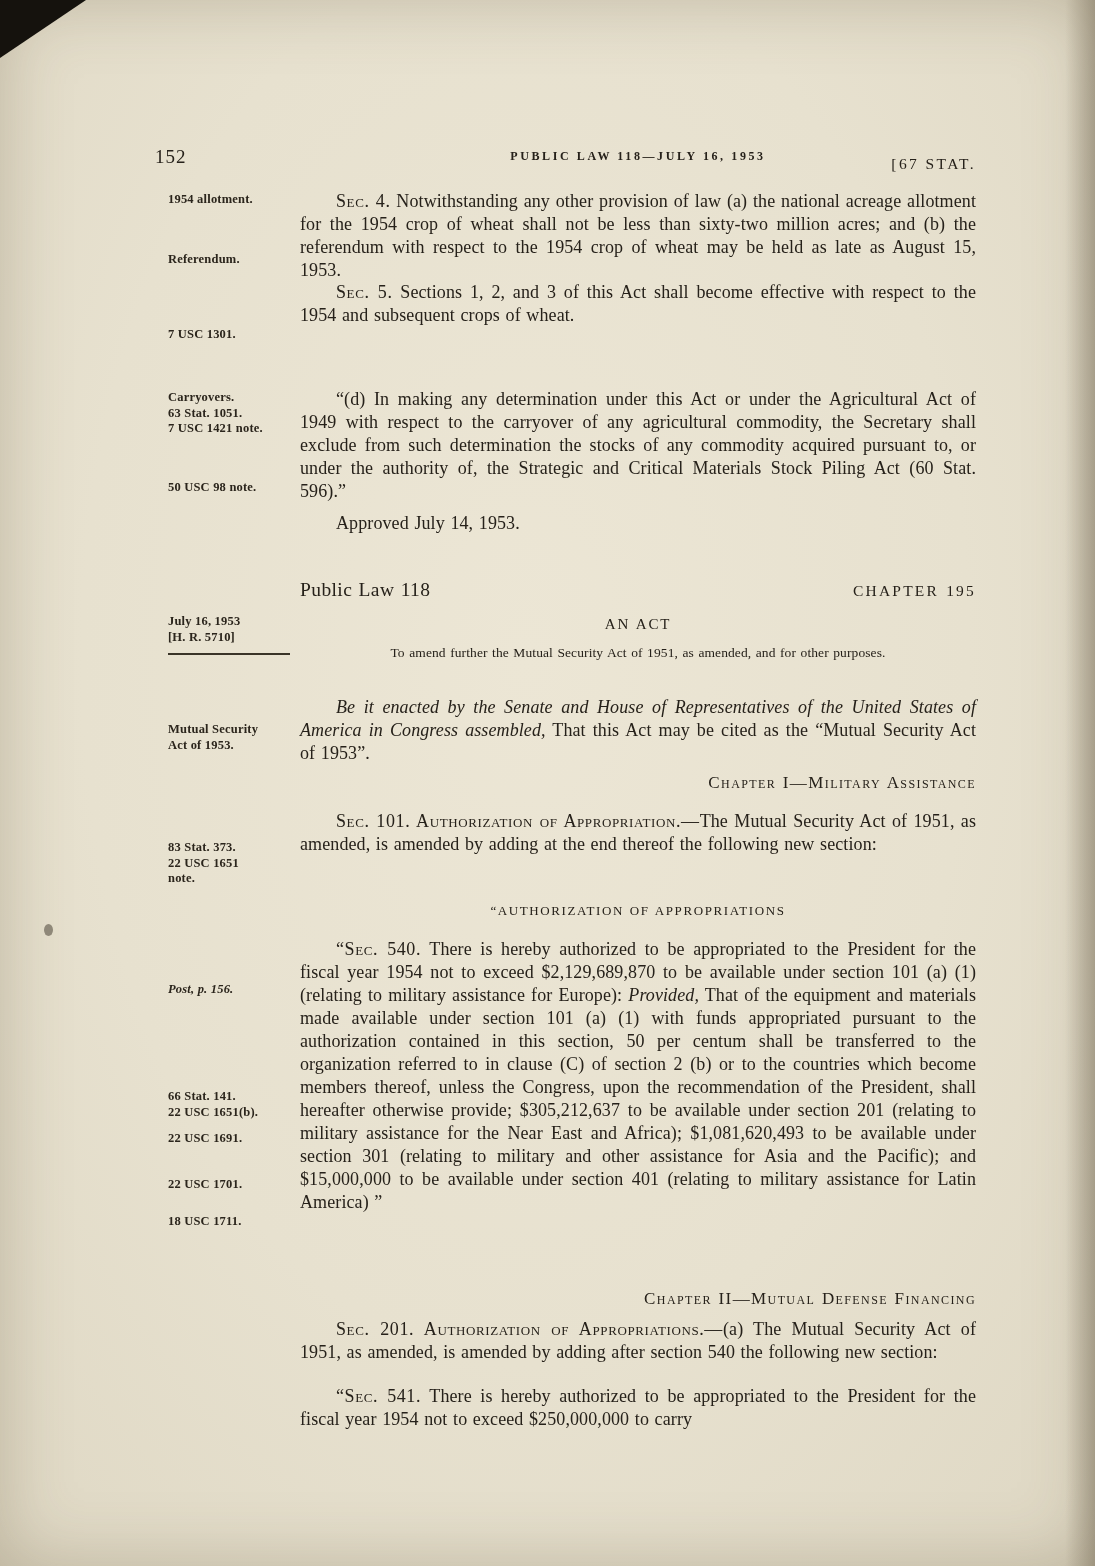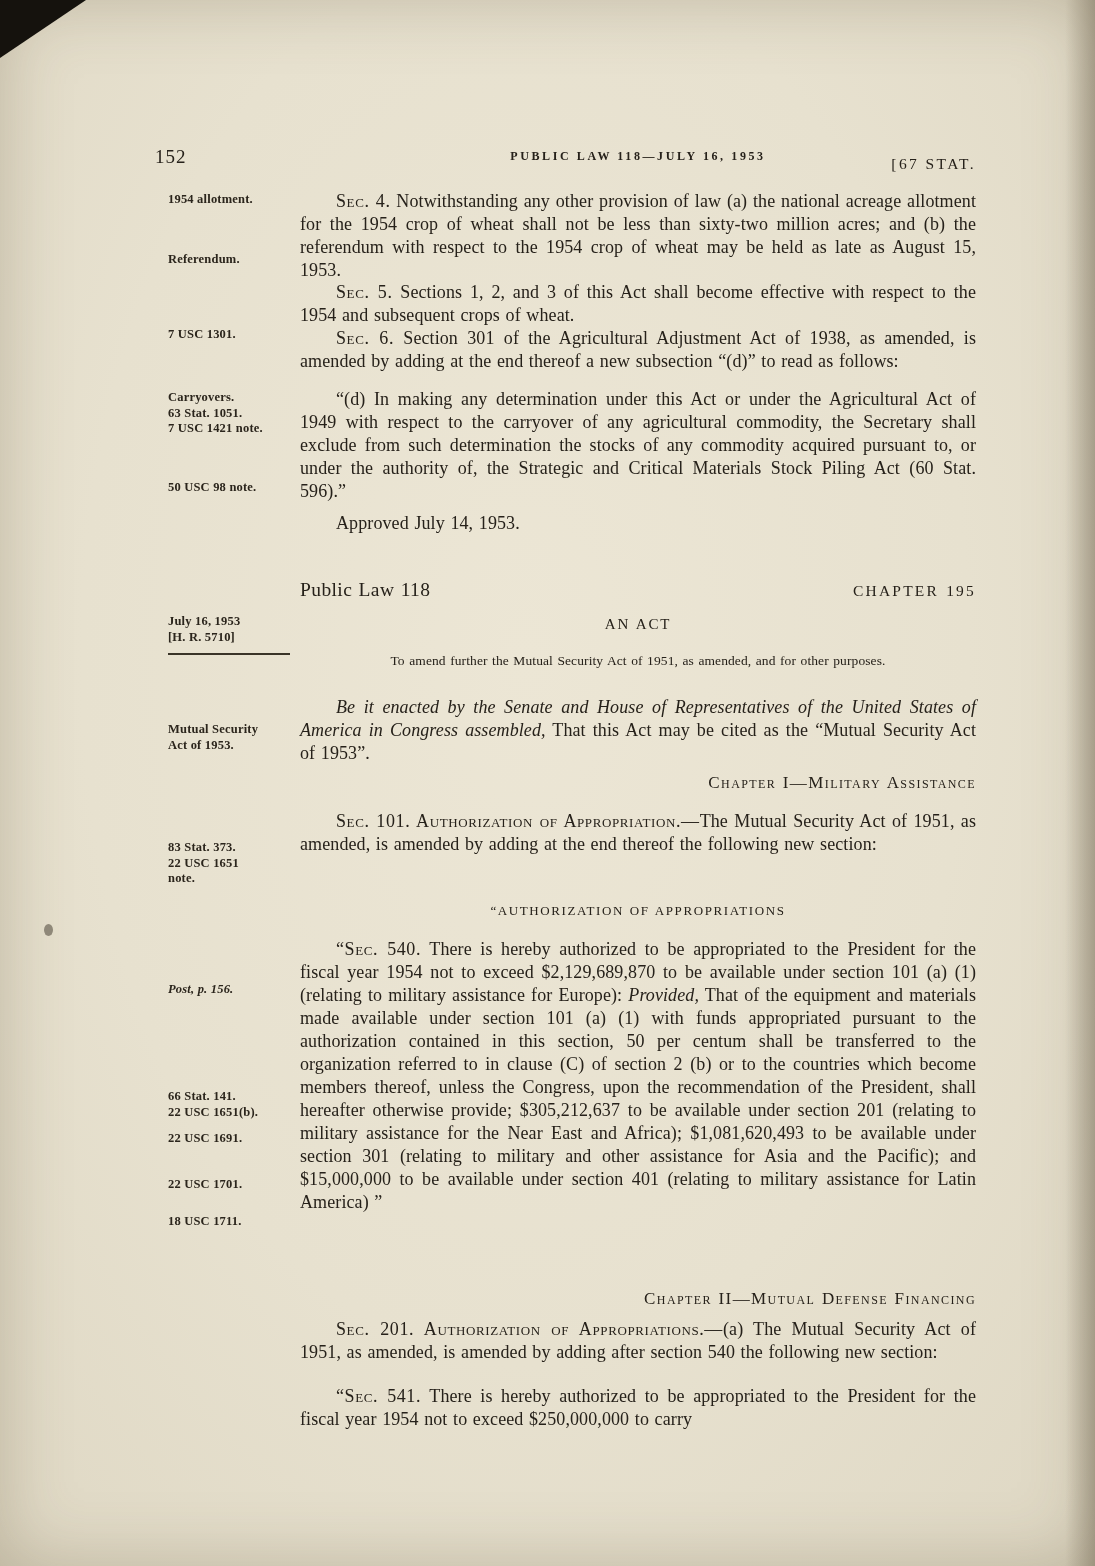--- a/index.html
+++ b/index.html
@@ -35,21 +35,21 @@
   
   .blk { position:absolute; left:300px; width:676px; font-size:18px; line-height:23px;
     text-align:justify; letter-spacing:0.1px; word-spacing:1px; }
   .ind { text-indent:36px; }
   .sc { font-variant:small-caps; letter-spacing:0.6px; }
   .it { font-style:italic; }
   .lawrow { display:flex; justify-content:space-between; align-items:baseline; }
   .law-left { font-size:19.5px; letter-spacing:0.4px; }
   .law-right { font-size:15.5px; letter-spacing:2.2px; }
   .anact { font-size:15px; letter-spacing:1.8px; text-align:center; }
-  .act-title-inner { max-width:655px; margin:12px auto; font-size:13.5px; line-height:19px; text-align:center; }
+  .act-title-inner { max-width:655px; margin:4px auto; font-size:13.5px; line-height:19px; text-align:center; }
   .chap { font-variant:small-caps; font-size:17px; letter-spacing:1.4px; text-align:right; }
   .subhead { font-size:13px; letter-spacing:1.6px; text-align:center; }
 </style>
 </head>
 <body>
 
 <div class="page">
 
   <div class="corner-tl"></div>
   <div class="edge-right"></div>
@@ -95,21 +95,20 @@
   </div>
 
   <div class="note" style="top:1131px">22 USC 1691.</div>
   <div class="note" style="top:1177px">22 USC 1701.</div>
   <div class="note" style="top:1214px">18 USC 1711.</div>
 
   <p class="blk ind" style="top:190px"><span class="sc">Sec. 4.</span><span> Notwithstanding any other provision of law (a) the national acreage allotment for the 1954 crop of wheat shall not be less than sixty-two million acres; and (b) the referendum with respect to the 1954 crop of wheat may be held as late as August 15, 1953.</span></p>
 
   <p class="blk ind" style="top:281px"><span class="sc">Sec. 5.</span><span> Sections 1, 2, and 3 of this Act shall become effective with respect to the 1954 and subsequent crops of wheat.</span></p>
 
-  <p class="blk ind" style="top:327px"><span class="sc">Sec. 6.</span><span> Section 301 of the Agricultural Adjustment Act of 1938, as amended, is amended by adding at the end thereof a new subsection “(d)” to read as follows:</span></p>
 
   <p class="blk ind" style="top:388px"><span>“(d) In making any determination under this Act or under the Agricultural Act of 1949 with respect to the carryover of any agricultural commodity, the Secretary shall exclude from such determination the stocks of any commodity acquired pursuant to, or under the authority of, the Strategic and Critical Materials Stock Piling Act (60 Stat. 596).”</span></p>
 
   <p class="blk ind" style="top:512px"><span>Approved July 14, 1953.</span></p>
 
   <div class="blk lawrow" style="top:578px">
     <span class="law-left">Public Law 118</span>
     <span class="law-right">CHAPTER 195</span>
   </div>
 

